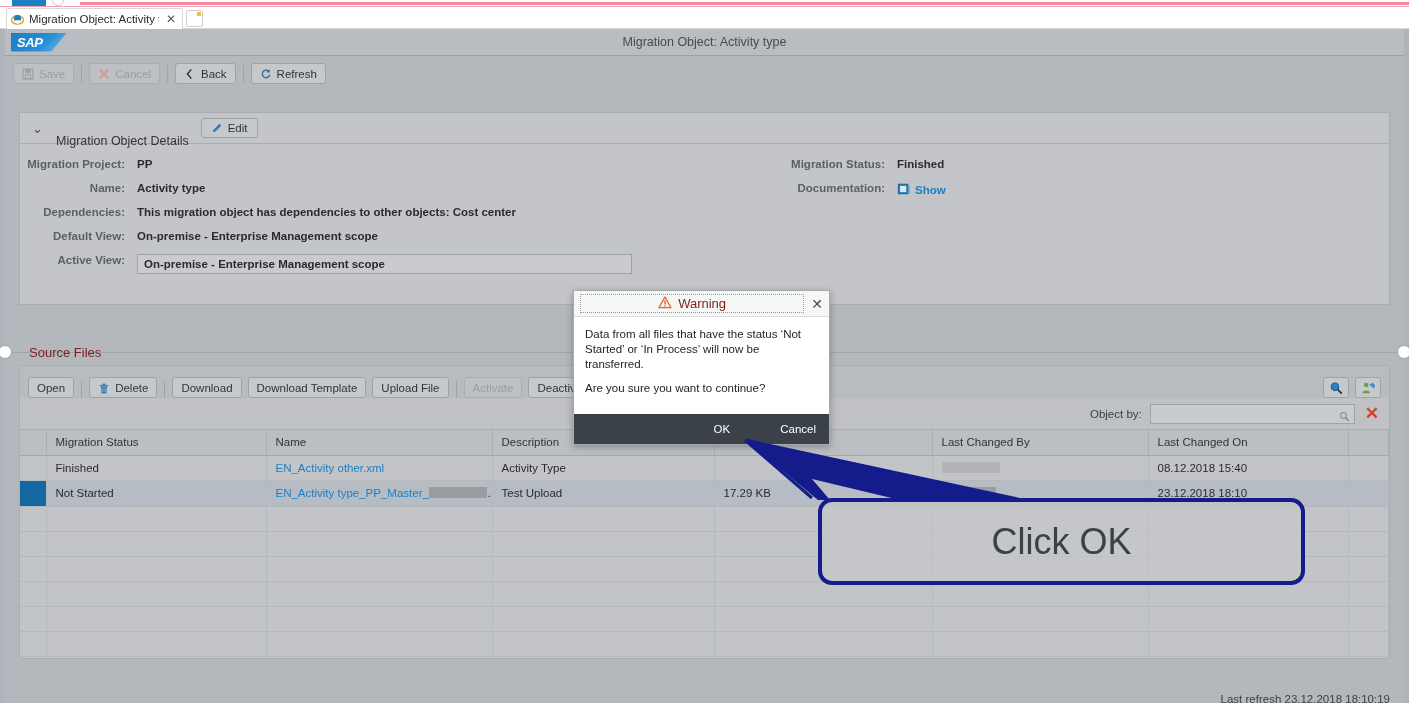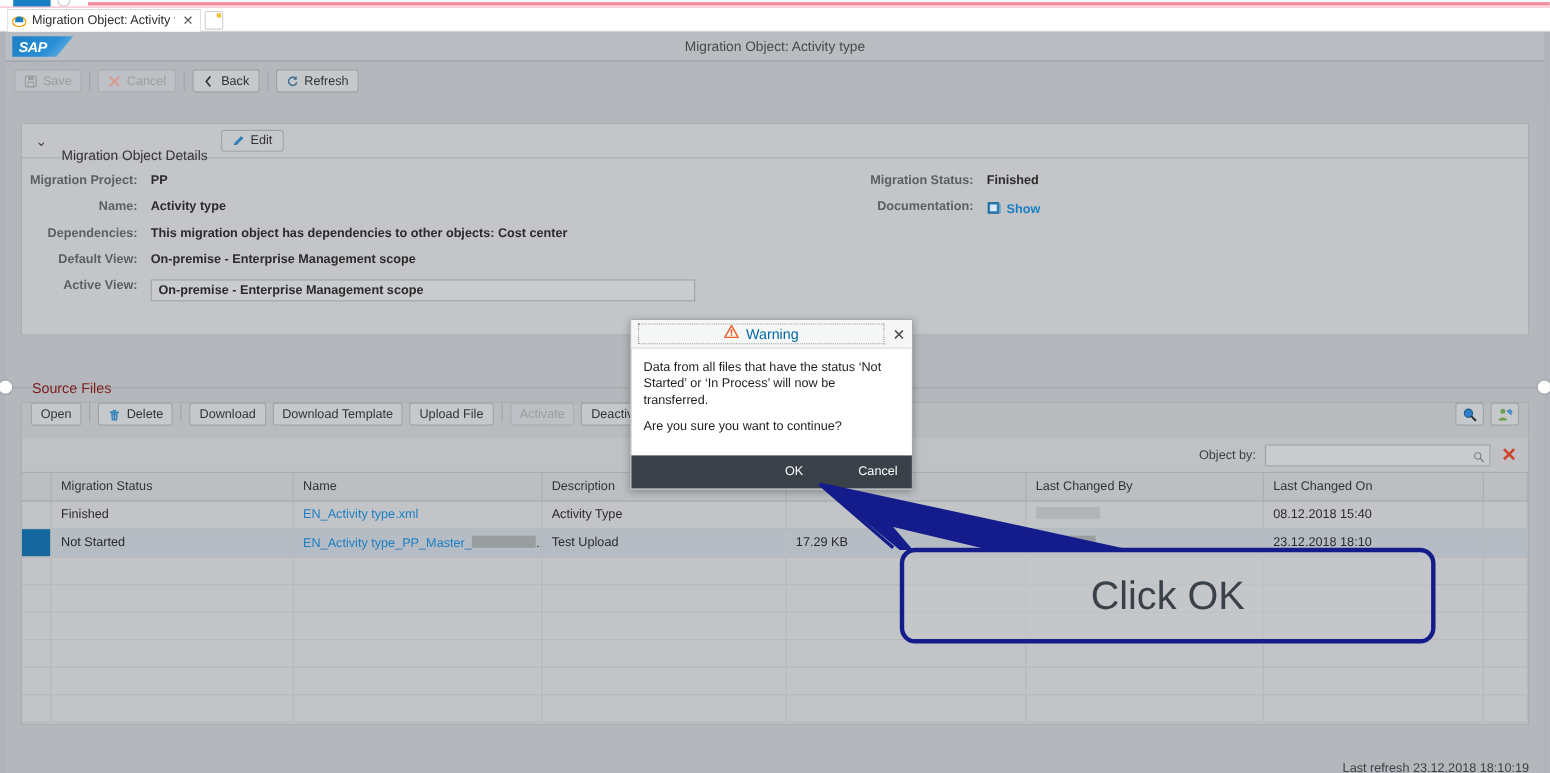--- a/index.html
+++ b/index.html
@@ -145,21 +145,21 @@
   .splitter-l { left: -7px; }
   .splitter-r { right: -7px; }
   .split-line {
     position: absolute; left: 0; top: 323px; width: 1399px; height: 1px; background: #a2a6aa;
     z-index: 0;
   }
 
   .sf-toolbar {
     position: absolute; left: 14px; top: 336px; width: 1371px; height: 33px;
     background: #b9bcbf; border: 1px solid #a9acb0; border-bottom: none;
-    display: flex; align-items: flex-start; padding: 0 8px;
+    display: flex; align-items: flex-end; padding: 0 8px;
   }
   .sf-right-icons { margin-left: auto; display: flex; gap: 6px; }
   .icon-btn {
     width: 26px; height: 21px; background: #c6c9cc; border: 1px solid #9ea3a8;
     border-radius: 3px; display: flex; align-items: center; justify-content: center;
     cursor: pointer;
   }
 
   .filter-bar {
     position: absolute; left: 14px; top: 369px; width: 1371px; height: 32px;
@@ -212,21 +212,21 @@
     box-shadow: 0 2px 7px rgba(0,0,0,0.30); z-index: 40;
   }
   .dlg-head {
     height: 26px; display: flex; align-items: center; background: #f5f6f6;
     border-bottom: 1px solid #dcdcdc; padding: 0 6px;
   }
   .dlg-titlebox {
     flex: 1; display: flex; align-items: center; justify-content: center; gap: 6px;
     border: 1px dotted #9b9b9b; height: 19px;
   }
-  .dlg-title { font-size: 13px; color: #0369a1; }
+  .dlg-title { font-size: 13px; color: #7f1d1d; }
   .dlg-x { font-size: 14px; color: #4a4a4a; margin-left: 7px; cursor: pointer; line-height:1;}
   .dlg-body { padding: 10px 11px 0 11px; height: 98px; }
   .dlg-msg { font-size: 11.5px; color: #1f1f1f; line-height: 15px; }
   .dlg-msg + .dlg-msg { margin-top: 9px; }
   .dlg-foot {
     position: absolute; left: 0; bottom: 0; width: 100%; height: 30px;
     background: #3a4149; display: flex; align-items: center; justify-content: flex-end;
     gap: 18px; padding-right: 13px;
   }
   .dlg-btn { color: #ffffff; font-size: 11.5px; cursor: pointer; margin-left: 32px; }
@@ -476,21 +476,21 @@
             <th></th>
             <th>Last Changed By</th>
             <th>Last Changed On</th>
             <th></th>
           </tr>
         </thead>
         <tbody>
           <tr class="row-even">
             <td class="sel-cell"></td>
             <td>Finished</td>
-            <td><span class="link">EN_Activity type.xml</span></td>
+            <td><span class="link">EN_Activity other.xml</span></td>
             <td>Activity Type</td>
             <td></td>
             <td><span class="redact" style="width:58px"></span></td>
             <td>08.12.2018 15:40</td>
             <td></td>
           </tr>
           <tr class="row-sel">
             <td class="sel-cell">
                 <div class="sel-mark"></div>
               </td>

